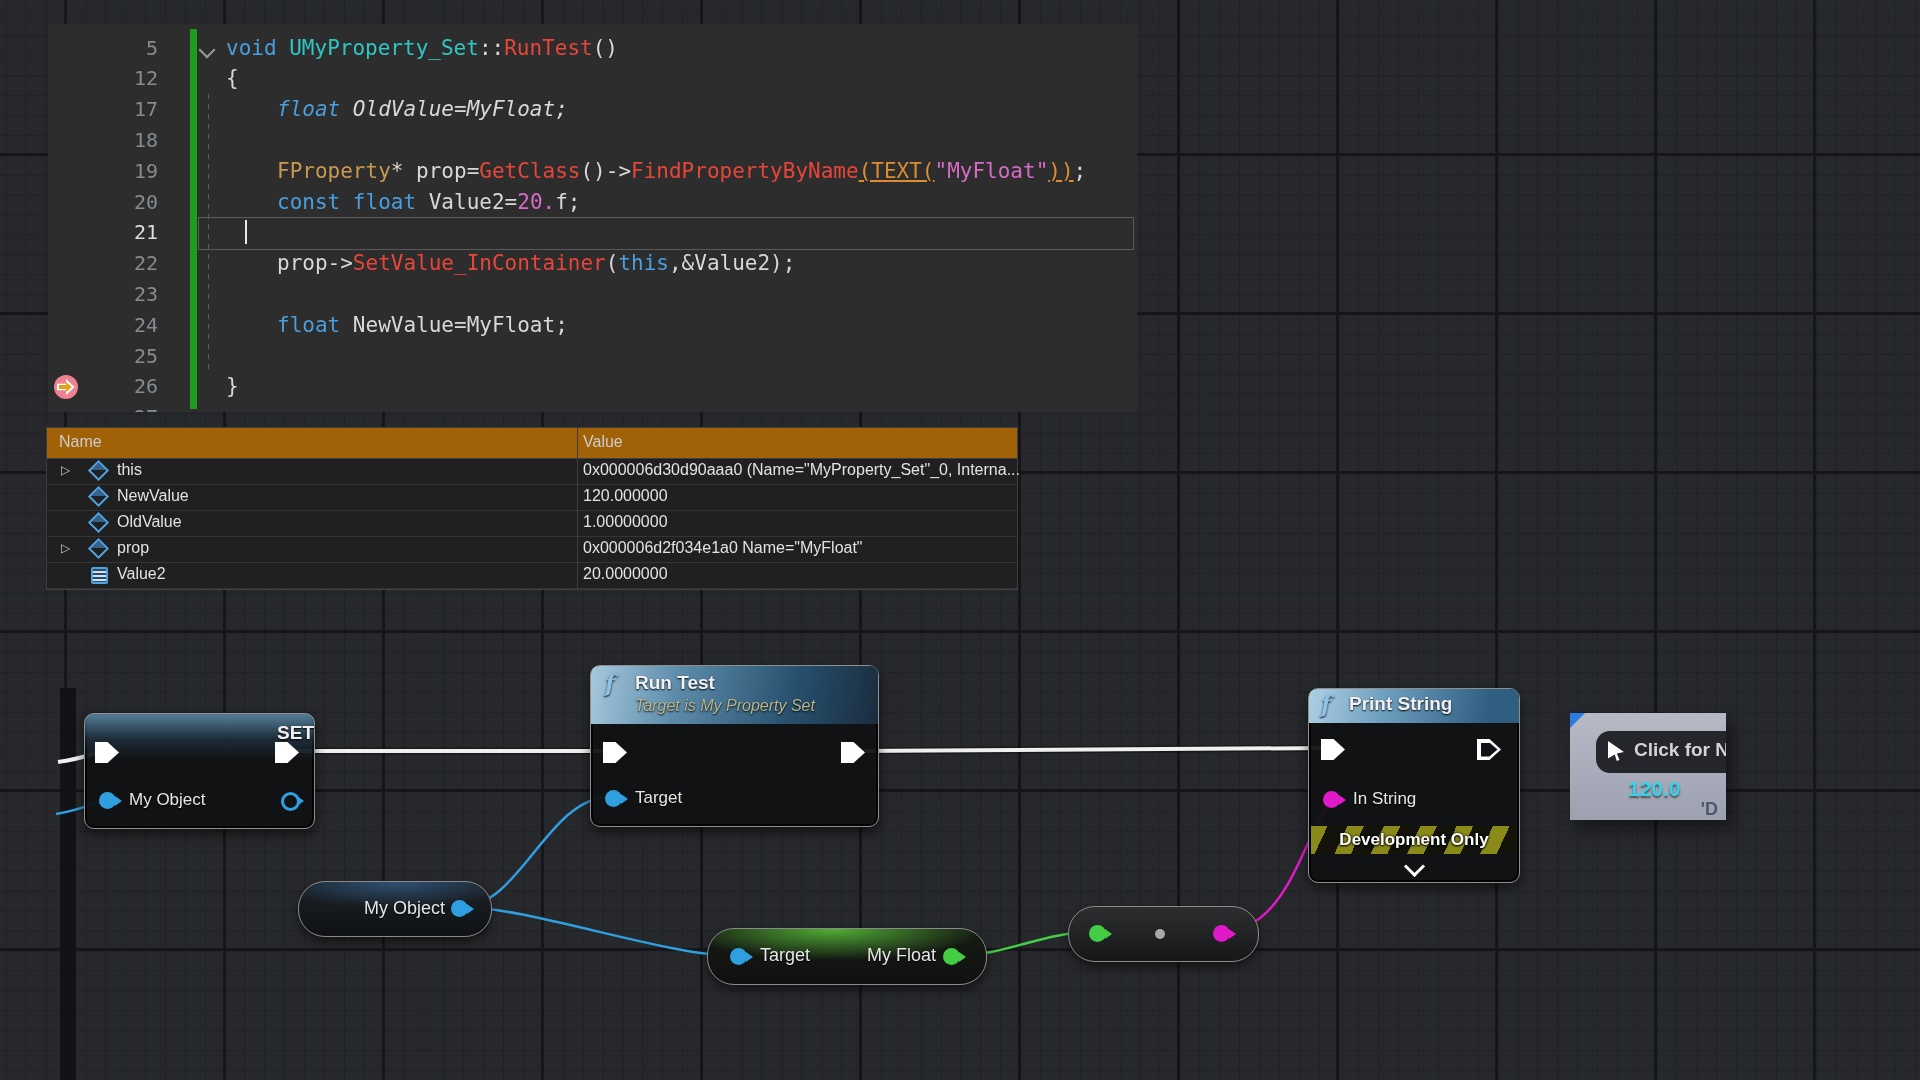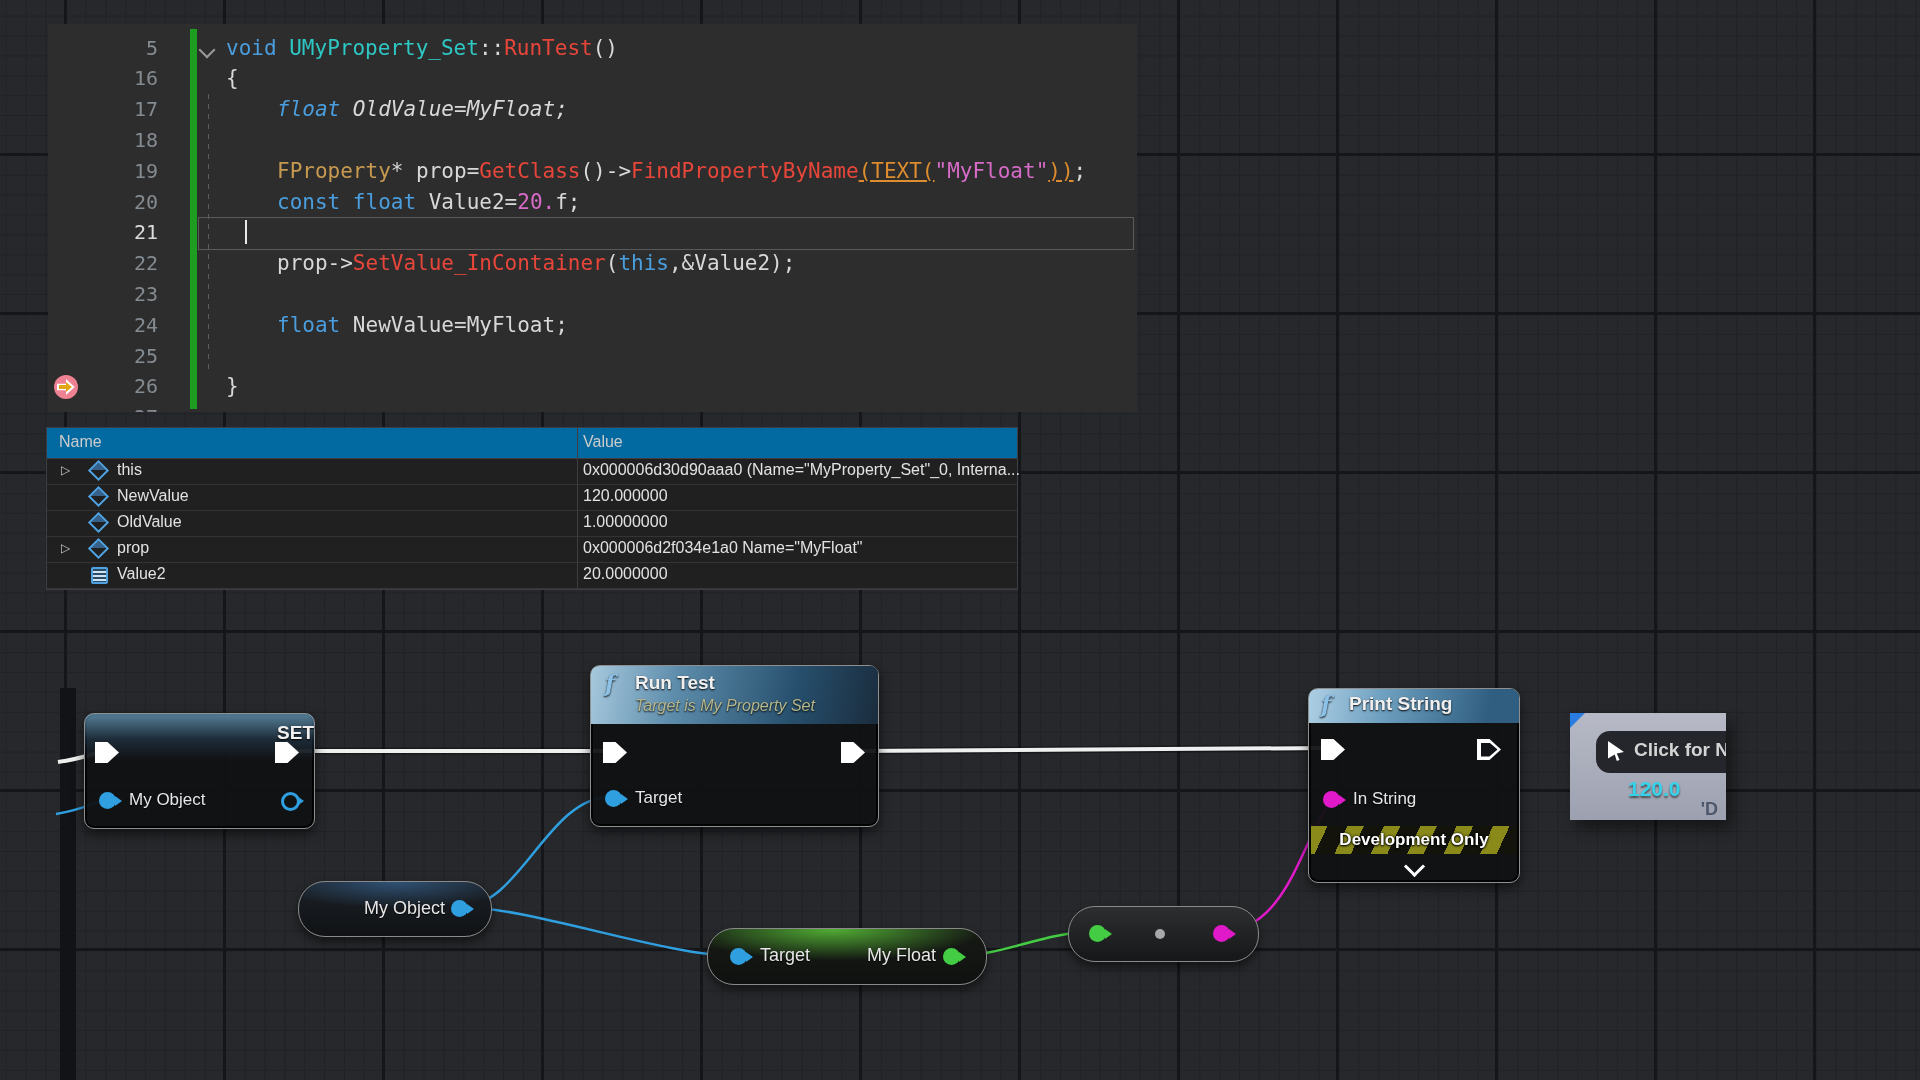--- a/index.html
+++ b/index.html
@@ -28,21 +28,21 @@
   #green-bar{left:142px;top:5px;width:7px;height:380px;background:#1e9e21;z-index:2;}
   #indent-guide{left:160px;top:70px;width:1px;height:277px;background:repeating-linear-gradient(to bottom,#5c5c5c 0 5px,transparent 5px 10px);}
   #cur-line-box{left:150px;top:193px;right:3px;height:31px;border:1px solid #5a5a5a;}
   #caret{left:197px;top:196px;width:2px;height:24px;background:#e8e8e8;}
   .fold-chevron{position:absolute;left:153px;top:11px;width:10px;height:10px;border-left:2px solid #9a9a9a;border-bottom:2px solid #9a9a9a;transform:rotate(-45deg);}
   #bp-arrow{left:6px;top:351px;width:24px;height:24px;border-radius:50%;background:#ef8292;z-index:3;}
   #bp-arrow .w{position:absolute;inset:3px;background:#fff;clip-path:polygon(0 32%,50% 32%,50% 6%,98% 50%,50% 94%,50% 68%,0 68%);}
   #bp-arrow .g{position:absolute;inset:5px;background:#e2a612;clip-path:polygon(0 36%,50% 36%,50% 14%,92% 50%,50% 86%,50% 64%,0 64%);}
   
   #watch-panel{left:46px;top:427px;width:970px;height:161px;background:#202021;border:1px solid #3e3e42;z-index:30;font-size:16px;color:#e2e2e2;}
-  #watch-header{position:absolute;left:0;top:0;width:100%;height:30px;background:#0369a1;border-bottom:1px solid #3e3e42;color:#cccccc;}
+  #watch-header{position:absolute;left:0;top:0;width:100%;height:30px;background:#a16207;border-bottom:1px solid #3e3e42;color:#cccccc;}
   #watch-header .h1{position:absolute;left:12px;top:5px;}
   #watch-header .h2{position:absolute;left:536px;top:5px;}
   #watch-coldiv{position:absolute;left:530px;top:0;width:1px;height:100%;background:#3e3e42;}
   .watch-row{position:absolute;left:0;width:100%;height:26px;border-bottom:1px solid #343437;}
   .watch-row .expander{position:absolute;left:14px;top:5px;font-size:12px;color:#c8c8c8;}
   .watch-row .nm{position:absolute;left:70px;top:3px;}
   .watch-row .val{position:absolute;left:536px;top:3px;white-space:nowrap;}
   .icon-diamond{position:absolute;left:44px;top:5px;width:11px;height:11px;border:2px solid #4fa3e3;transform:rotate(45deg);background:linear-gradient(135deg,#35618a 0 45%,transparent 45%);}
   .icon-localbox{position:absolute;left:44px;top:5px;width:13px;height:13px;border:2px solid #4fa3e3;border-radius:2px;background:repeating-linear-gradient(to bottom,#2b4a66 0 2px,#cfe3f3 2px 4px);}
   
@@ -179,21 +179,21 @@
     <div id="green-bar" class="abs"></div>
     <div id="indent-guide" class="abs"></div>
     <div id="cur-line-box" class="abs"></div>
     <div id="caret" class="abs"></div>
     <div id="bp-arrow" class="abs">
         <div class="w"></div>
         <div class="g"></div>
       </div>
     <div>
         <div class="code-line" style="top: 8.6px;"><span class="ln">5</span><div class="fold-chevron"></div><span class="code-text" style="left: 178px;"><span class="tk-kw">void </span><span class="tk-typ">UMyProperty_Set</span><span class="tk-def">::</span><span class="tk-fn">RunTest</span><span class="tk-def">()</span></span></div>
-        <div class="code-line" style="top: 39.4px;"><span class="ln">16</span><span class="code-text" style="left: 178px;"><span class="tk-def">{</span></span></div>
+        <div class="code-line" style="top: 39.4px;"><span class="ln">12</span><span class="code-text" style="left: 178px;"><span class="tk-def">{</span></span></div>
         <div class="code-line" style="top: 70.2px;"><span class="ln">17</span><span class="code-text" style="left: 229px; font-style: italic;"><span class="tk-kw">float </span><span class="tk-def">OldValue=MyFloat;</span></span></div>
         <div class="code-line" style="top: 101px;"><span class="ln">18</span><span class="code-text" style="left: 229px;"></span></div>
         <div class="code-line" style="top: 131.8px;"><span class="ln">19</span><span class="code-text" style="left: 229px;"><span class="tk-utyp">FProperty</span><span class="tk-def">* prop=</span><span class="tk-fn">GetClass</span><span class="tk-def">()-&gt;</span><span class="tk-fn">FindPropertyByName</span><span class="tk-mac">(TEXT(</span><span class="tk-str">"MyFloat"</span><span class="tk-mac">))</span><span class="tk-def">;</span></span></div>
         <div class="code-line" style="top: 162.6px;"><span class="ln">20</span><span class="code-text" style="left: 229px;"><span class="tk-kw">const float </span><span class="tk-def">Value2=</span><span class="tk-num">20.</span><span class="tk-def">f;</span></span></div>
         <div class="code-line cur" style="top: 193.4px;"><span class="ln">21</span><span class="code-text" style="left: 229px;"></span></div>
         <div class="code-line" style="top: 224.2px;"><span class="ln">22</span><span class="code-text" style="left: 229px;"><span class="tk-def">prop-&gt;</span><span class="tk-fn">SetValue_InContainer</span><span class="tk-def">(</span><span class="tk-kw">this</span><span class="tk-def">,&amp;Value2);</span></span></div>
         <div class="code-line" style="top: 255px;"><span class="ln">23</span><span class="code-text" style="left: 229px;"></span></div>
         <div class="code-line" style="top: 285.8px;"><span class="ln">24</span><span class="code-text" style="left: 229px;"><span class="tk-kw">float </span><span class="tk-def">NewValue=MyFloat;</span></span></div>
         <div class="code-line" style="top: 316.6px;"><span class="ln">25</span><span class="code-text" style="left: 229px;"></span></div>
         <div class="code-line" style="top: 347.4px;"><span class="ln">26</span><span class="code-text" style="left: 178px;"><span class="tk-def">}</span></span></div>

